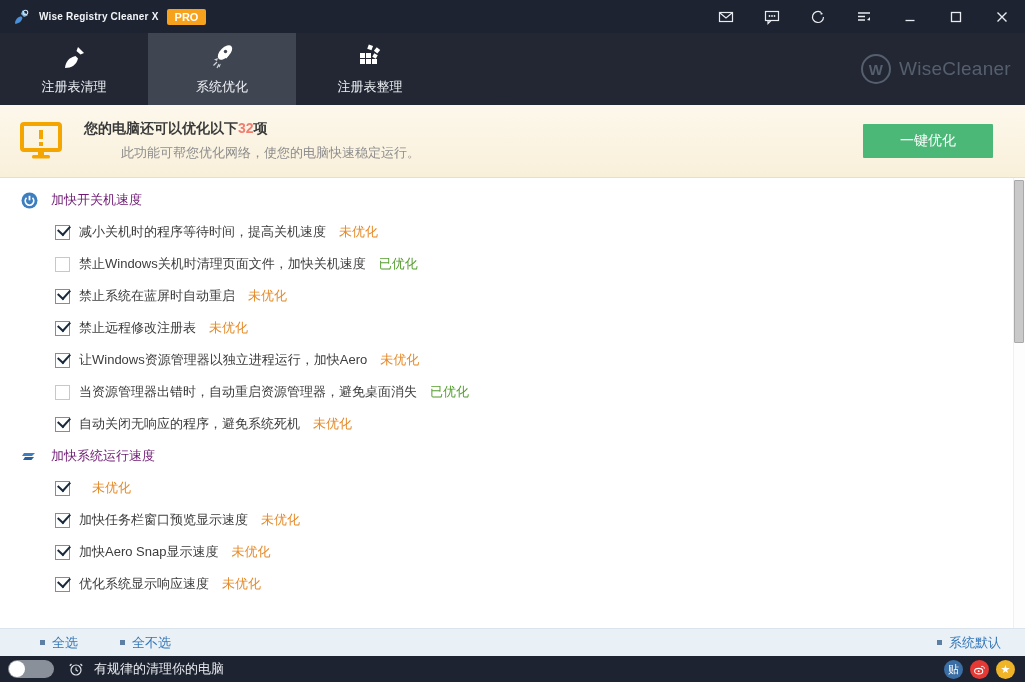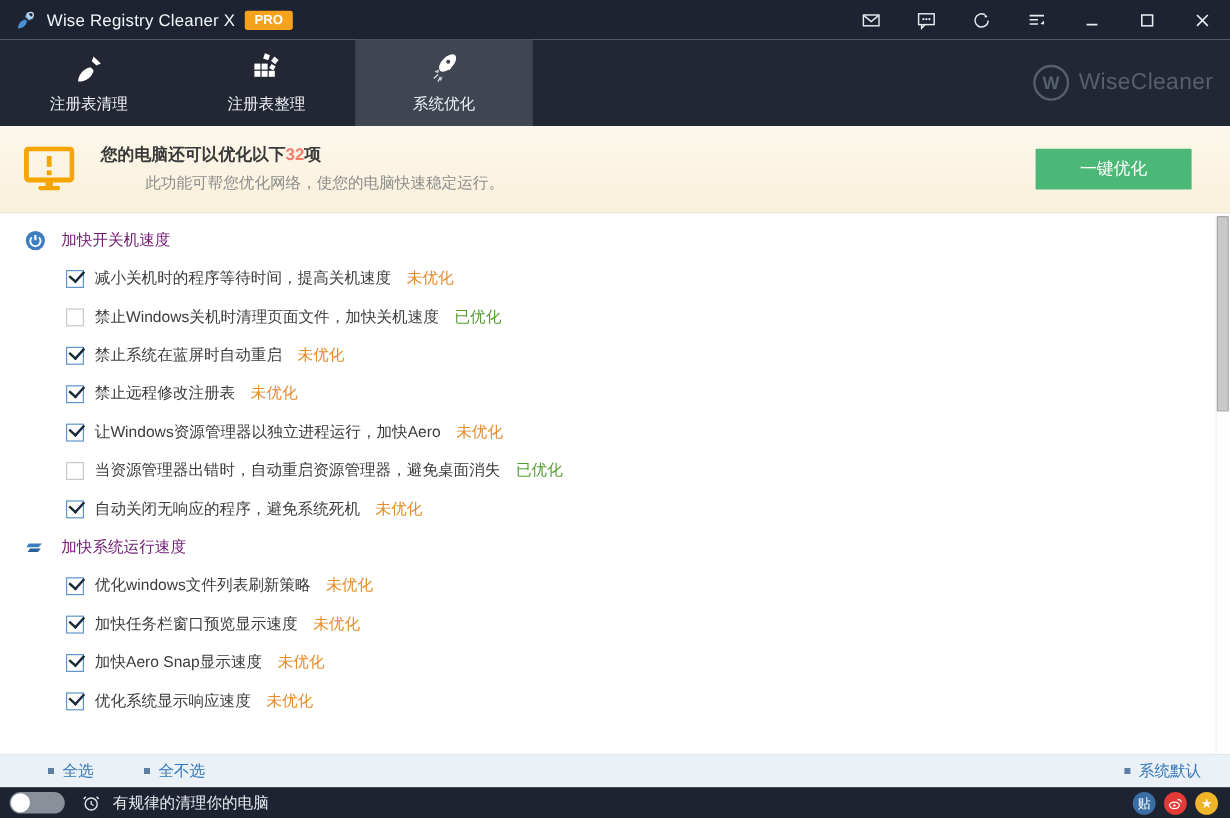--- a/index.html
+++ b/index.html
@@ -3,21 +3,21 @@
 <meta charset="utf-8">
 <style>
   * { margin:0; padding:0; box-sizing:border-box; }
   html,body { width:1025px; height:682px; overflow:hidden; }
   body { font-family:"Liberation Sans","DejaVu Sans",sans-serif; font-size:13px; background:#fff; }
   .window { width:1025px; height:682px; display:flex; flex-direction:column; position:relative; }
 
   
   .titlebar { height:33px; background:#1d2330; display:flex; align-items:center; color:#f2f4f7; flex:0 0 auto; }
   .app-icon { width:18px; height:18px; margin:0 9px 0 12px; }
-  .app-title { font-size:14px; letter-spacing:.2px; }
+  .app-title { font-size:10px; letter-spacing:.2px;font-weight:bold; }
   .pro-badge { background:#f6a21d; color:#fff; font-size:11px; font-weight:bold; padding:2px 8px; border-radius:2px; margin-left:8px; }
   .tb-right { margin-left:auto; display:flex; align-items:center; height:100%; }
   .tb-btn { width:46px; height:100%; display:flex; align-items:center; justify-content:center; color:#e8ebf0; cursor:pointer; }
   .tb-btn svg { width:16px; height:16px; }
 
   
   .tabbar { height:72px; background:#222733; display:flex; align-items:stretch; color:#eef1f5; flex:0 0 auto; position:relative; }
   .tab { width:148px; display:flex; flex-direction:column; align-items:center; justify-content:center; gap:6px; cursor:pointer; }
   .tab.active { background:#3f4551; }
   .tab .tab-icon { width:30px; height:30px; display:flex; align-items:center; justify-content:center; }
@@ -135,49 +135,49 @@
   <div class="tabbar">
     <div class="tab">
       <span class="tab-icon">
         <svg viewBox="0 0 30 30" width="30" height="30">
             <path d="M19 5l6 6-3.5 1.5L17.5 9z" fill="#fff"></path>
             <path d="M6 26c.5-6 4-10.5 10.5-12l2.5 2.5C17.5 23 12.5 26 6 26z" fill="#fff"></path>
           </svg>
       </span>
       <span class="tab-label">注册表清理</span>
     </div>
+    <div class="tab active">
+      <span class="tab-icon">
+        <svg viewBox="0 0 30 30" width="30" height="30">
+            <path d="M21 4c2.5 2.5 3 7-1.5 12.5l-4-4C19 7.5 21 4 21 4z" fill="#fff"></path>
+            <ellipse cx="18" cy="10.5" rx="4.8" ry="9" transform="rotate(45 18 10.5)" fill="#fff"></ellipse>
+            <circle cx="18.5" cy="9.5" r="1.7" fill="#3f4551"></circle>
+            <path d="M11 16l-4 1.5 3 1.5zM14 21.5l-1.5 4L11 24z" fill="#cfd3d9"></path>
+            <path d="M10 20l-3.5 3.5M12 22l-2 4" stroke="#cfd3d9" stroke-width="1.2"></path>
+          </svg>
+      </span>
+      <span class="tab-label">系统优化</span>
+    </div>
     <div class="tab">
       <span class="tab-icon">
         <svg viewBox="0 0 30 30" width="30" height="30">
             <g fill="#fff">
               <rect x="5" y="11" width="5" height="5"></rect>
               <rect x="5" y="17" width="5" height="5"></rect>
               <rect x="11" y="17" width="5" height="5"></rect>
               <rect x="17" y="17" width="5" height="5"></rect>
               <rect x="11" y="11" width="5" height="5"></rect>
               <rect x="13" y="3" width="4.5" height="4.5" transform="rotate(20 15 5)"></rect>
               <rect x="20" y="6" width="4.5" height="4.5" transform="rotate(40 22 8)"></rect>
               <rect x="18" y="12" width="4" height="4" transform="rotate(30 20 14)"></rect>
             </g>
           </svg>
       </span>
       <span class="tab-label">注册表整理</span>
     </div>
-    <div class="tab active">
-      <span class="tab-icon">
-        <svg viewBox="0 0 30 30" width="30" height="30">
-            <path d="M21 4c2.5 2.5 3 7-1.5 12.5l-4-4C19 7.5 21 4 21 4z" fill="#fff"></path>
-            <ellipse cx="18" cy="10.5" rx="4.8" ry="9" transform="rotate(45 18 10.5)" fill="#fff"></ellipse>
-            <circle cx="18.5" cy="9.5" r="1.7" fill="#3f4551"></circle>
-            <path d="M11 16l-4 1.5 3 1.5zM14 21.5l-1.5 4L11 24z" fill="#cfd3d9"></path>
-            <path d="M10 20l-3.5 3.5M12 22l-2 4" stroke="#cfd3d9" stroke-width="1.2"></path>
-          </svg>
-      </span>
-      <span class="tab-label">系统优化</span>
-    </div>
     <div class="logo">
       <span class="logo-mark">W</span>
       <span class="logo-text">WiseCleaner</span>
     </div>
   </div>
 
   <div class="notice">
     <svg class="notice-icon" viewBox="0 0 42 38">
       <rect x="2" y="2" width="38" height="26" rx="2" fill="none" stroke="#f5a500" stroke-width="4"></rect>
       <rect x="18" y="28" width="6" height="5" fill="#f5a500"></rect>
@@ -239,21 +239,20 @@
         </div>
         <div class="row sec-row">
           <span class="sec-icon"><svg viewBox="0 0 17 17" width="17" height="17">
               <path d="M3 5h11l-3 3H1z" fill="#3c7ec0"></path>
               <path d="M4 9h9l-2.5 3H2z" fill="#2a5f9e"></path>
             </svg></span>
           <span class="sec-label">加快系统运行速度</span>
         </div>
         <div class="row item-row">
           <span class="cbx checked"></span>
-          <span class="item-label">优化windows文件列表刷新策略</span>
           <span class="status pending">未优化</span>
         </div>
         <div class="row item-row">
           <span class="cbx checked"></span>
           <span class="item-label">加快任务栏窗口预览显示速度</span>
           <span class="status pending">未优化</span>
         </div>
         <div class="row item-row">
           <span class="cbx checked"></span>
           <span class="item-label">加快Aero Snap显示速度</span>

